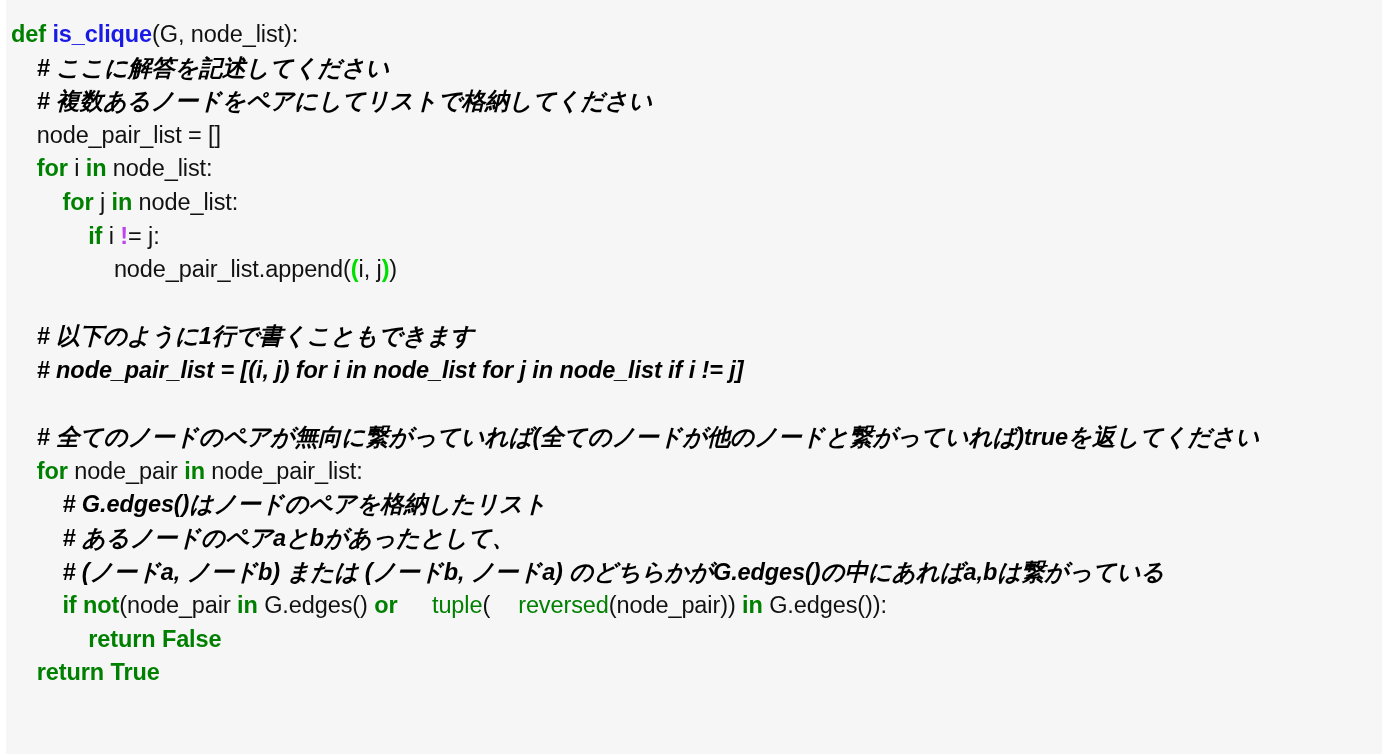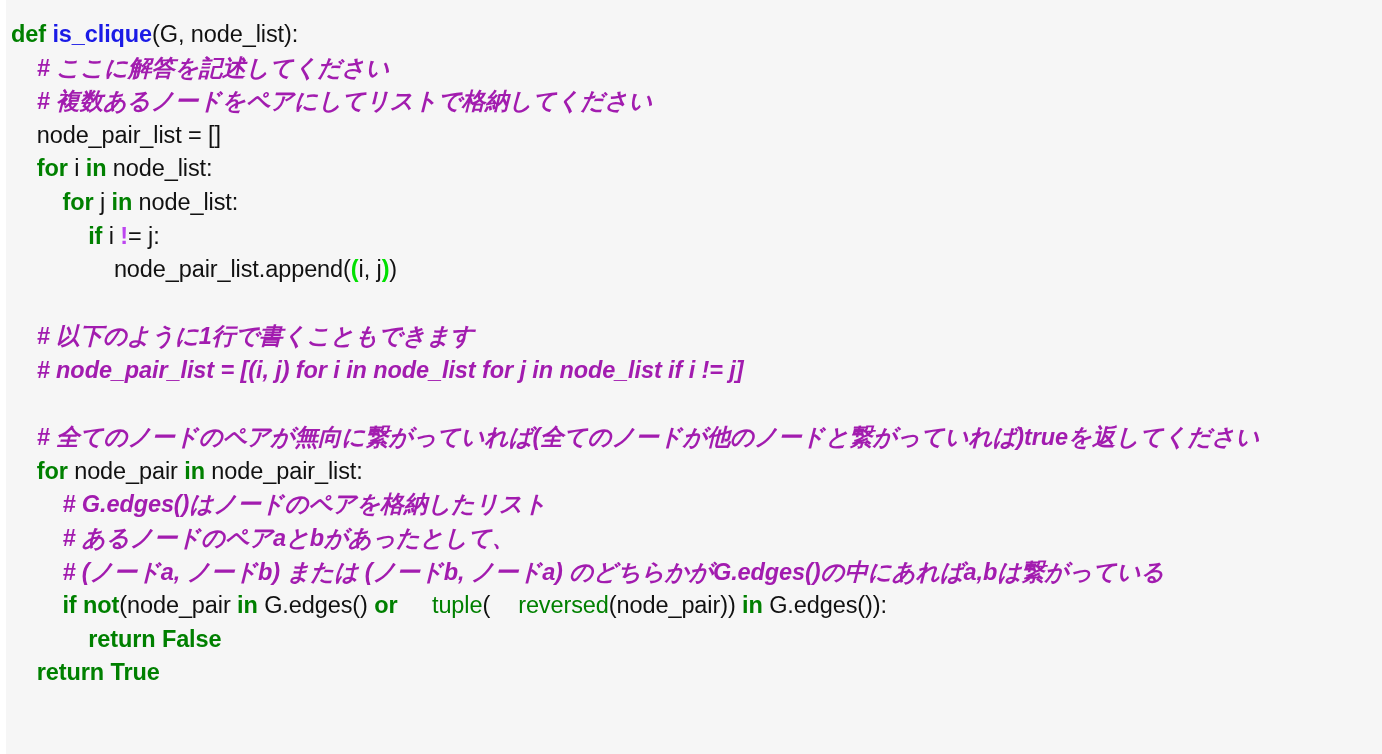--- a/index.html
+++ b/index.html
@@ -39,21 +39,21 @@
     white-space: pre;
   }
 
   .line.blank { height: 33.6px; }
 
   
   .kw       { color: #008000; font-weight: 700; }
   .builtin  { color: #008000; margin-left: 28px; }
   .fname    { color: #1a1ae6; font-weight: 700; }
   .plain    { color: #111111; }
-  .comment  { color: #a21caf; font-style: italic; font-weight: 700; }
+  .comment  { color: #000000; font-style: italic; font-weight: 700; }
   .bracket-hl { color: #00e000; font-weight: 700; }
   .op-hl    { color: #bd45f0; font-weight: 700; }
 </style>
 </head>
 <body>
 
 <div id="code-editor">
   <div class="code-area"><div class="line"><span></span><span class="kw">def</span><span class="plain"> </span><span class="fname">is_clique</span><span class="plain">(G, node_list):</span></div><div class="line"><span>    </span><span class="comment"># ここに解答を記述してください</span></div><div class="line"><span>    </span><span class="comment"># 複数あるノードをペアにしてリストで格納してください</span></div><div class="line"><span>    </span><span class="plain">node_pair_list = []</span></div><div class="line"><span>    </span><span class="kw">for</span><span class="plain"> i </span><span class="kw">in</span><span class="plain"> node_list:</span></div><div class="line"><span>        </span><span class="kw">for</span><span class="plain"> j </span><span class="kw">in</span><span class="plain"> node_list:</span></div><div class="line"><span>            </span><span class="kw">if</span><span class="plain"> i </span><span class="op-hl">!</span><span class="plain">= j:</span></div><div class="line"><span>                </span><span class="plain">node_pair_list.append(</span><span class="bracket-hl">(</span><span class="plain">i, j</span><span class="bracket-hl">)</span><span class="plain">)</span></div><div class="line blank">&nbsp;</div><div class="line"><span>    </span><span class="comment"># 以下のように1行で書くこともできます</span></div><div class="line"><span>    </span><span class="comment"># node_pair_list = [(i, j) for i in node_list for j in node_list if i != j]</span></div><div class="line blank">&nbsp;</div><div class="line"><span>    </span><span class="comment"># 全てのノードのペアが無向に繋がっていれば(全てのノードが他のノードと繋がっていれば)trueを返してください</span></div><div class="line"><span>    </span><span class="kw">for</span><span class="plain"> node_pair </span><span class="kw">in</span><span class="plain"> node_pair_list:</span></div><div class="line"><span>        </span><span class="comment"># G.edges()はノードのペアを格納したリスト</span></div><div class="line"><span>        </span><span class="comment"># あるノードのペアaとbがあったとして、</span></div><div class="line"><span>        </span><span class="comment"># (ノードa, ノードb) または (ノードb, ノードa) のどちらかがG.edges()の中にあればa,bは繋がっている</span></div><div class="line"><span>        </span><span class="kw">if</span><span class="plain"> </span><span class="kw">not</span><span class="plain">(node_pair </span><span class="kw">in</span><span class="plain"> G.edges() </span><span class="kw">or</span><span class="plain"> </span><span class="builtin">tuple</span><span class="plain">(</span><span class="builtin">reversed</span><span class="plain">(node_pair)) </span><span class="kw">in</span><span class="plain"> G.edges()):</span></div><div class="line"><span>            </span><span class="kw">return</span><span class="plain"> </span><span class="kw">False</span></div><div class="line"><span>    </span><span class="kw">return</span><span class="plain"> </span><span class="kw">True</span></div></div>
 </div>
 

